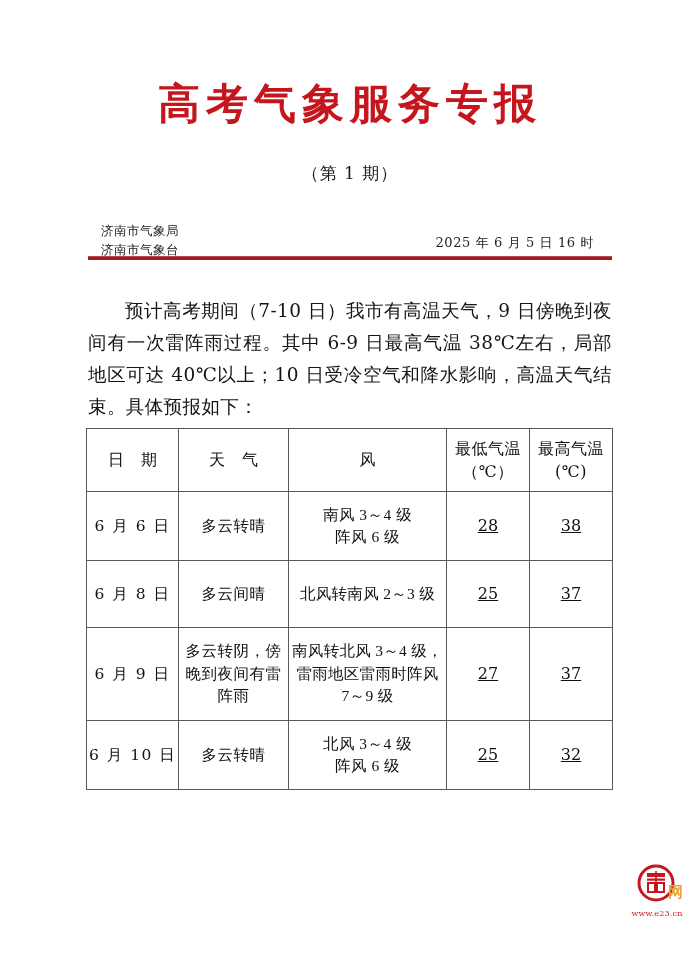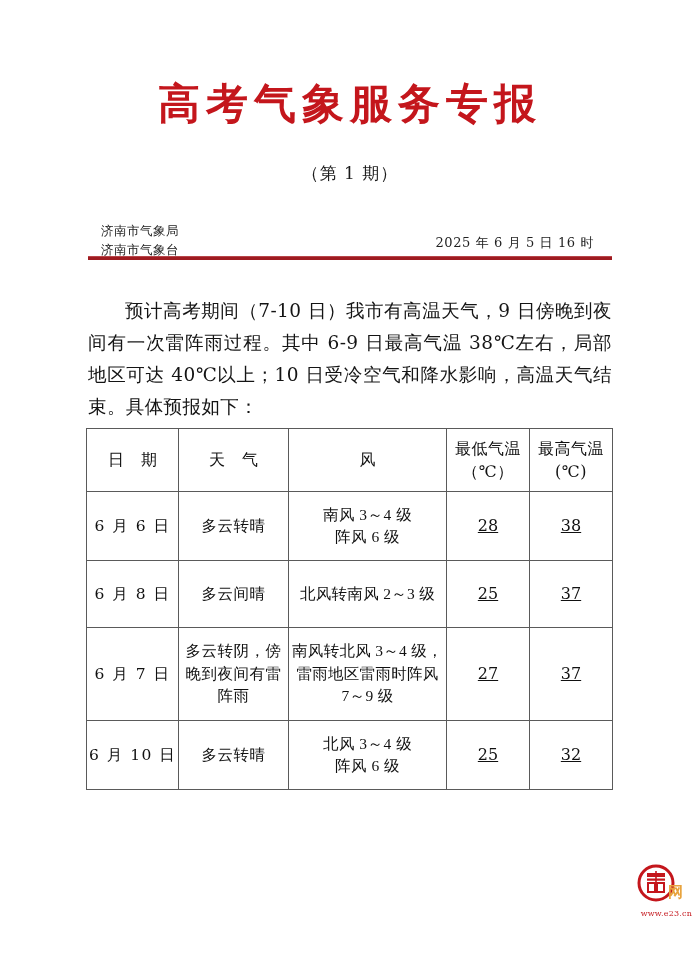--- a/index.html
+++ b/index.html
@@ -151,21 +151,21 @@
     right: 8px;
     bottom: 8px;
     width: 70px;
     height: 56px;
   }
   .seal-url {
     position: absolute;
     left: 0;
     bottom: 0;
     width: 70px;
-    text-align: right;
+    text-align: center;
     font-size: 8px;
     color: #C4161C;
     font-family: "DejaVu Serif", "Liberation Serif", serif;
     letter-spacing: 0.2px;
     white-space: nowrap;
   }
 </style>
 </head>
 <body>
 
@@ -228,21 +228,21 @@
         <td class="cell-temp">38</td>
       </tr>
       <tr class="r3">
         <td class="cell-date">6 月 8 日</td>
         <td class="cell-wx">多云间晴</td>
         <td class="cell-wind">北风转南风 2～3 级</td>
         <td class="cell-temp">25</td>
         <td class="cell-temp">37</td>
       </tr>
       <tr class="r4">
-        <td class="cell-date">6 月 7 日</td>
+        <td class="cell-date">6 月 9 日</td>
         <td class="cell-wx">多云转阴，傍晚到夜间有雷阵雨</td>
         <td class="cell-wind">南风转北风 3～4 级，雷雨地区雷雨时阵风 7～9 级</td>
         <td class="cell-temp">27</td>
         <td class="cell-temp">37</td>
       </tr>
       <tr class="r5">
         <td class="cell-date">6 月 10 日</td>
         <td class="cell-wx">多云转晴</td>
         <td class="cell-wind">
           <span class="unit-line">北风 3～4 级</span>

